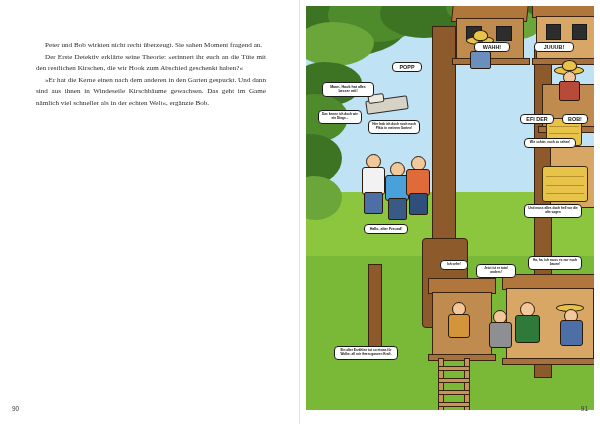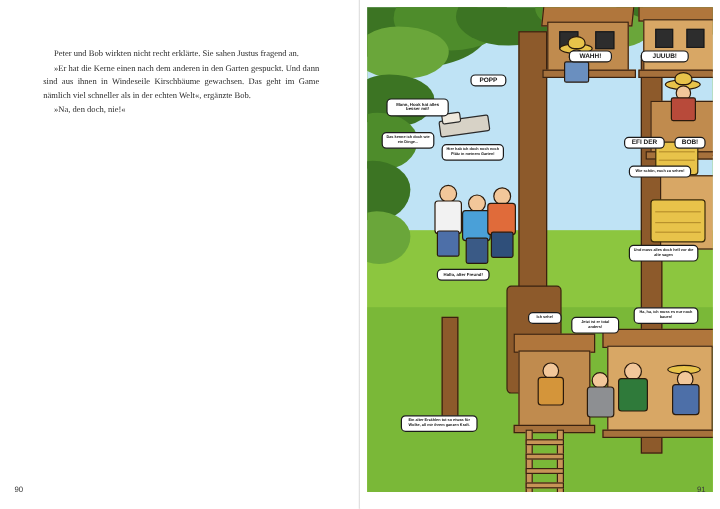--- a/index.html
+++ b/index.html
@@ -195,23 +195,23 @@
     background: linear-gradient(to right, #d9d9d9, #f2f2f2);
   }
 </style>
 </head>
 <body>
 
 <div class="spread">
 
   <div class="page-left">
     <div class="body-text">
-      <p>Peter und Bob wirkten nicht recht erklärte. Sie sahen Justus fragend an.</p>
+      <p>Peter und Bob wirkten nicht recht überzeugt. Sie sahen Moment fragend an.</p>
+      <p>Der Erste Detektiv erklärte seine Theorie: »erinnert ihr euch an die Tüte mit den restlichen Kirschen, die wir Hook zum Abschied geschenkt haben?«</p>
       <p>»Er hat die Kerne einen nach dem anderen in den Garten gespuckt. Und dann sind aus ihnen in Windeseile Kirschbäume gewachsen. Das geht im Game nämlich viel schneller als in der echten Welt«, ergänzte Bob.</p>
-      <p>»Na, den doch, nie!«</p>
     </div>
     <div class="folio folio-left">90</div>
   </div>
 
   <div class="gutter"></div>
 
   <div class="page-right">
     <div class="comic">
 
       <div class="sky"></div>

